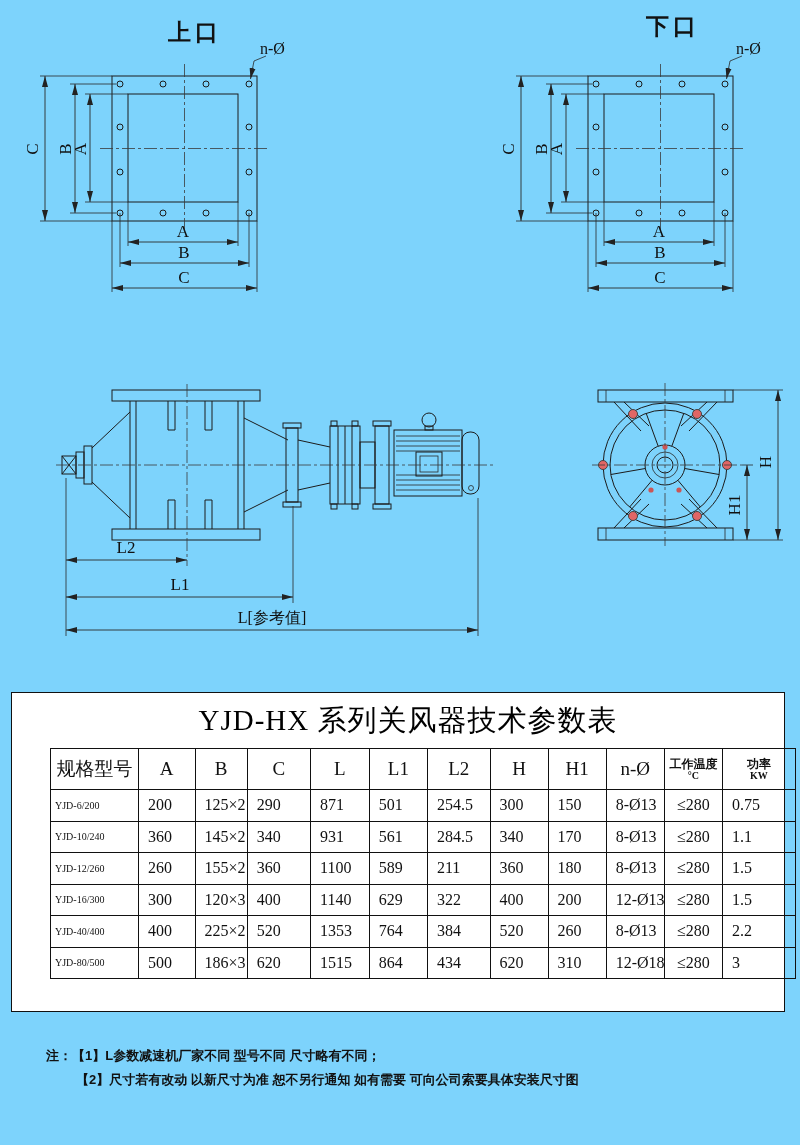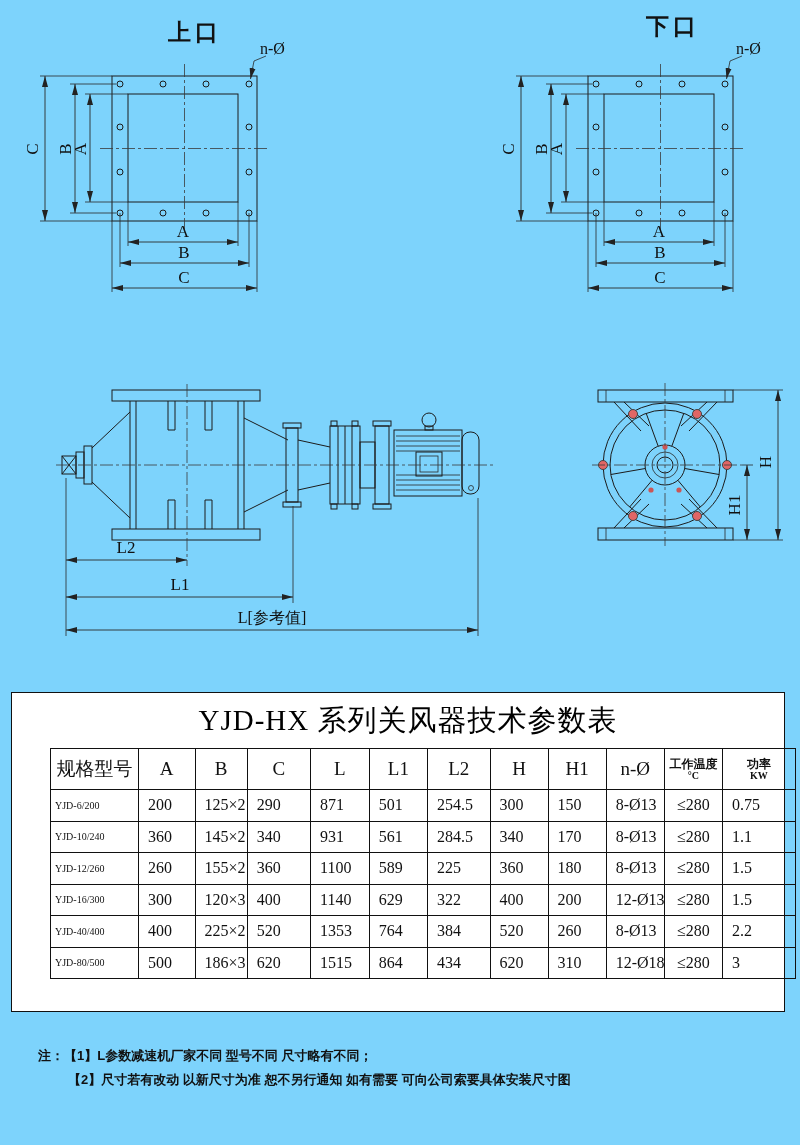--- a/index.html
+++ b/index.html
@@ -22,21 +22,21 @@
   table.spec th,table.spec td{border:1px solid #111;overflow:hidden;white-space:nowrap;}
   table.spec th{height:38px;font-weight:normal;font-family:"Liberation Serif",serif;font-size:19px;text-align:center;}
   th.model-h{font-family:"Liberation Sans",sans-serif;font-size:15px;font-weight:600;}
   th.two-line{font-family:"Liberation Sans",sans-serif;}
   th.two-line .t1{display:block;font-size:12px;line-height:12px;font-weight:600;text-align:center;}
   th.two-line .t2{display:block;font-size:10px;line-height:11px;font-weight:600;}
   table.spec td{height:30.5px;font-family:"Liberation Serif",serif;font-size:16px;text-align:left;padding:0 0 0 9px;}
   table.spec td.c0{font-size:10px;padding-left:4px;}
   table.spec td.c10{text-align:center;padding-left:0;}
   
-  .notes{position:absolute;left:38px;top:1044px;font-size:13px;font-weight:700;line-height:24px;color:#111;}
+  .notes{position:absolute;left:46px;top:1044px;font-size:13px;font-weight:700;line-height:24px;color:#111;}
   .notes .row2{padding-left:30px;}
 </style>
 </head>
 <body>
 
 <div class="page">
 
   <svg width="800" height="680" viewBox="0 0 800 680">
     <defs>
       <marker id="ae" markerUnits="userSpaceOnUse" markerWidth="12" markerHeight="8" refX="11" refY="4" orient="auto">
@@ -326,21 +326,21 @@
             <td class="c10">≤280</td>
             <td class="c11">1.1</td>
           </tr>
           <tr>
             <td class="c0">YJD-12/260</td>
             <td class="c1">260</td>
             <td class="c2">155×2</td>
             <td class="c3">360</td>
             <td class="c4">1100</td>
             <td class="c5">589</td>
-            <td class="c6">225</td>
+            <td class="c6">211</td>
             <td class="c7">360</td>
             <td class="c8">180</td>
             <td class="c9">8-Ø13</td>
             <td class="c10">≤280</td>
             <td class="c11">1.5</td>
           </tr>
           <tr>
             <td class="c0">YJD-16/300</td>
             <td class="c1">300</td>
             <td class="c2">120×3</td>

